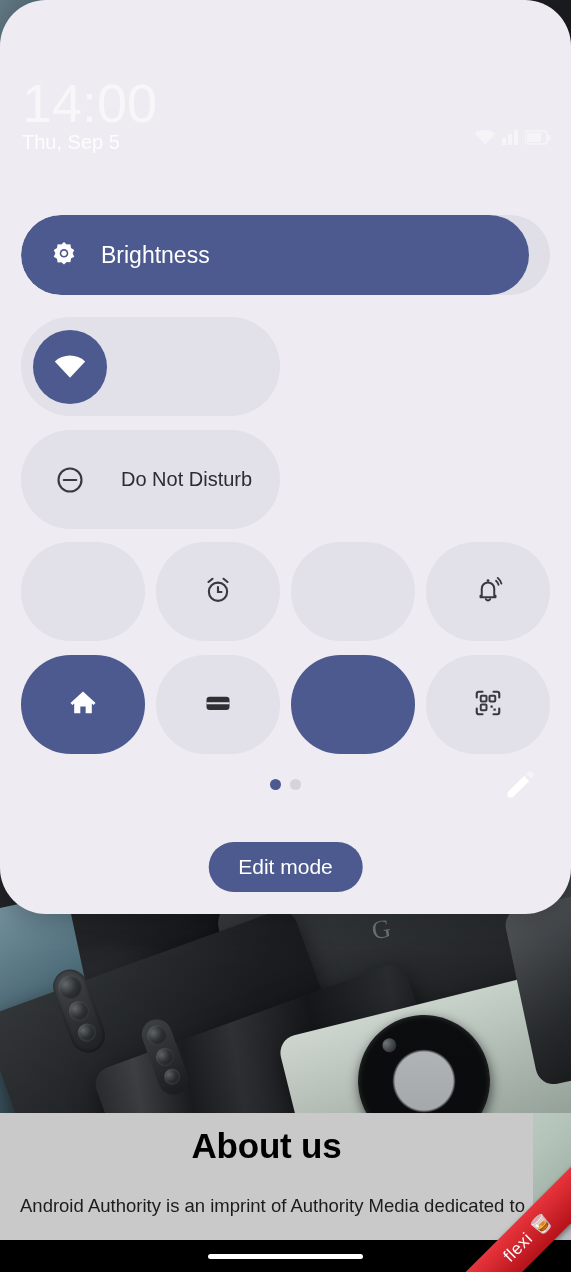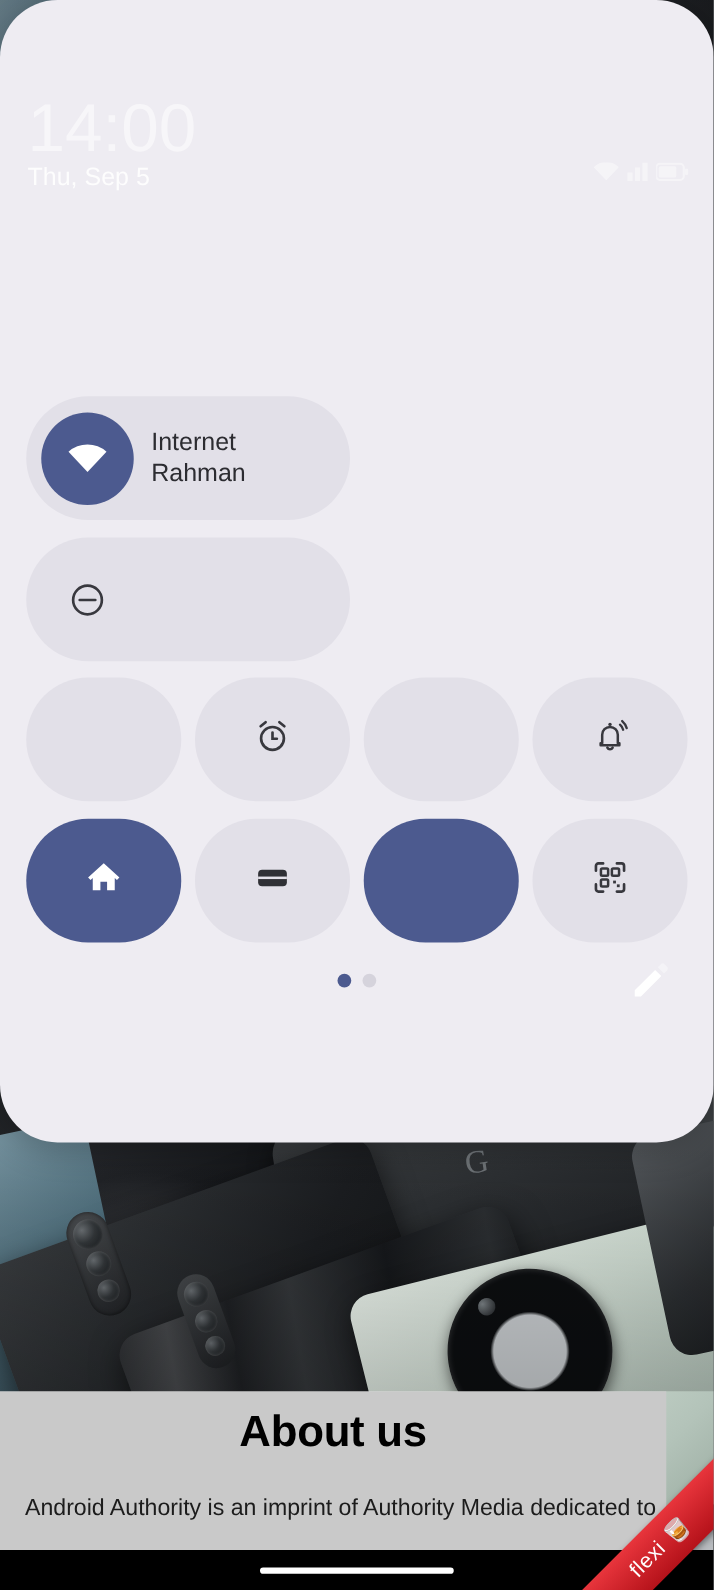--- a/index.html
+++ b/index.html
@@ -328,42 +328,53 @@
       </span>
       <span class="si">
         <svg width="26" height="15" viewBox="0 0 26 15">
           <rect x="0" y="1" width="22" height="13" rx="3" fill="none" stroke="#fff" stroke-width="1.6"></rect>
           <rect x="2" y="3" width="14" height="9" rx="1.5" fill="#fff"></rect>
           <rect x="23" y="5" width="2.5" height="5" rx="1" fill="#fff"></rect>
         </svg>
       </span>
     </div>
 
+    <div id="brightness">
+      <div id="brightness-fill" style="width: 96%;">
+        <span id="brightness-icon">
+          <svg width="30" height="30" viewBox="0 0 24 24">
+            <path fill="#fff" d="M12 1.5l2.1 2.1 3-.2.5 3 2.6 1.5-1.3 2.7 1.3 2.7-2.6 1.5-.5 3-3-.2L12 19.6l-2.1-1.9-3 .2-.5-3L3.8 13.3 5.1 10.6 3.8 7.9l2.6-1.5.5-3 3 .2z"></path>
+            <circle cx="12" cy="10.6" r="3.4" fill="#4c5a8f"></circle>
+            <circle cx="12" cy="10.6" r="2.1" fill="#fff"></circle>
+          </svg>
+        </span>
+        <span id="brightness-label">Brightness</span>
+      </div>
+    </div>
 
     <div class="tile-row" style="top:317px;">
       <div class="tile-wide on">
         <span class="tile-icon-circle">
           <svg width="32" height="24" viewBox="0 0 24 18">
               <path fill="#fff" d="M12 17 0.6 4.8A17 17 0 0 1 23.4 4.8z"></path>
             </svg>
         </span>
-        <span class="tile-labels">
-          <span class="tile-title" style="display:block">Internet</span>
-          <span class="tile-sub" style="display:block">Rahman</span>
-        </span>
       </div>
     </div>
 
     <div class="tile-row" style="top:430px;">
       <div class="tile-wide">
         <span class="tile-icon-plain">
           <svg width="30" height="30" viewBox="0 0 24 24">
             <circle cx="12" cy="12" r="9.2" fill="none" stroke="#38383e" stroke-width="1.7"></circle>
             <line x1="7" y1="12" x2="17" y2="12" stroke="#38383e" stroke-width="1.7" stroke-linecap="round"></line>
           </svg>
+        </span>
+        <span class="tile-labels">
+          <span class="tile-title" style="display:block">Do Not Disturb</span>
         </span>
       </div>
     </div>
 
     <div class="tile-row" style="top:542px; gap:11px;">
       <div class="tile-sm"></div>
       <div class="tile-sm">
         <span>
           <svg width="30" height="30" viewBox="0 0 24 24">
             <circle cx="12" cy="13.4" r="7.3" fill="none" stroke="#38383e" stroke-width="1.7"></circle>
@@ -421,14 +432,15 @@
       <span class="dot"></span>
     </div>
 
     <div id="pencil">
       <svg width="34" height="34" viewBox="0 0 24 24">
         <path fill="#ffffff" d="M3.4 17.1 14.9 5.6l3.5 3.5L6.9 20.6H3.4z"></path>
         <path fill="#f4f3f7" d="M16.4 4.1 18 2.5a1.6 1.6 0 0 1 2.3 0l1.2 1.2a1.6 1.6 0 0 1 0 2.3l-1.6 1.6z"></path>
       </svg>
     </div>
 
+    <button id="edit-mode">Edit mode</button>
   </div>
 </div>
 
 </body></html>

